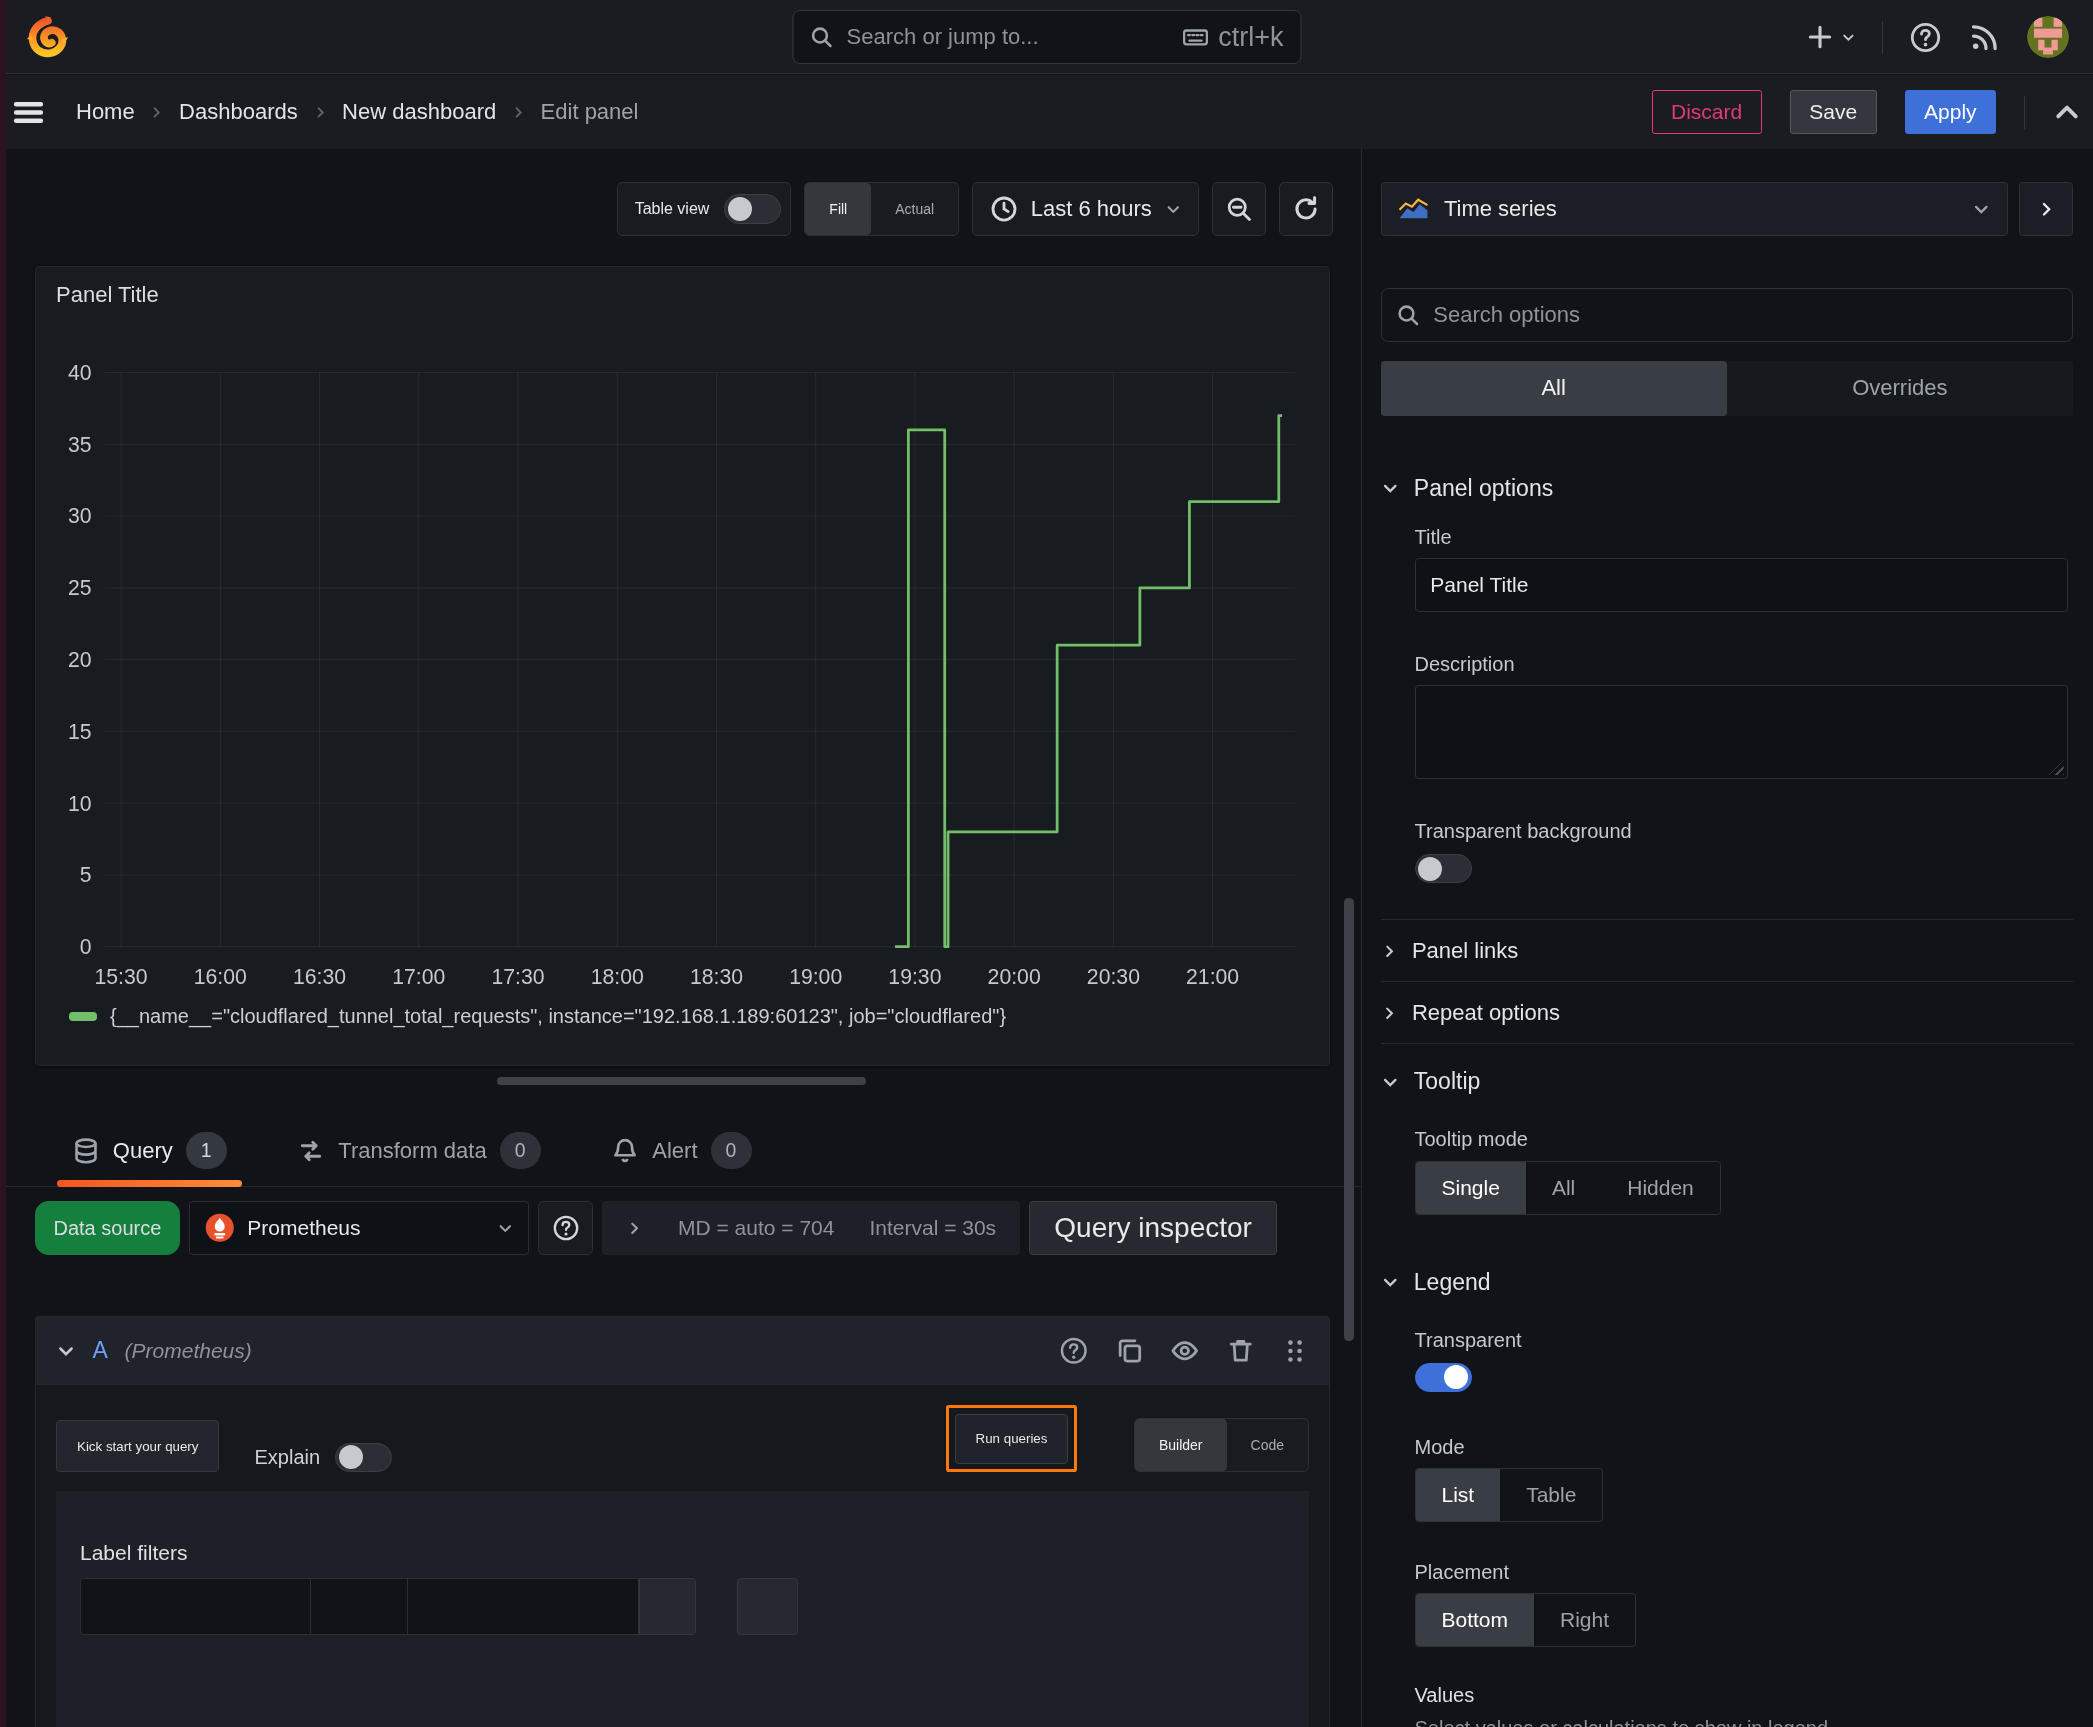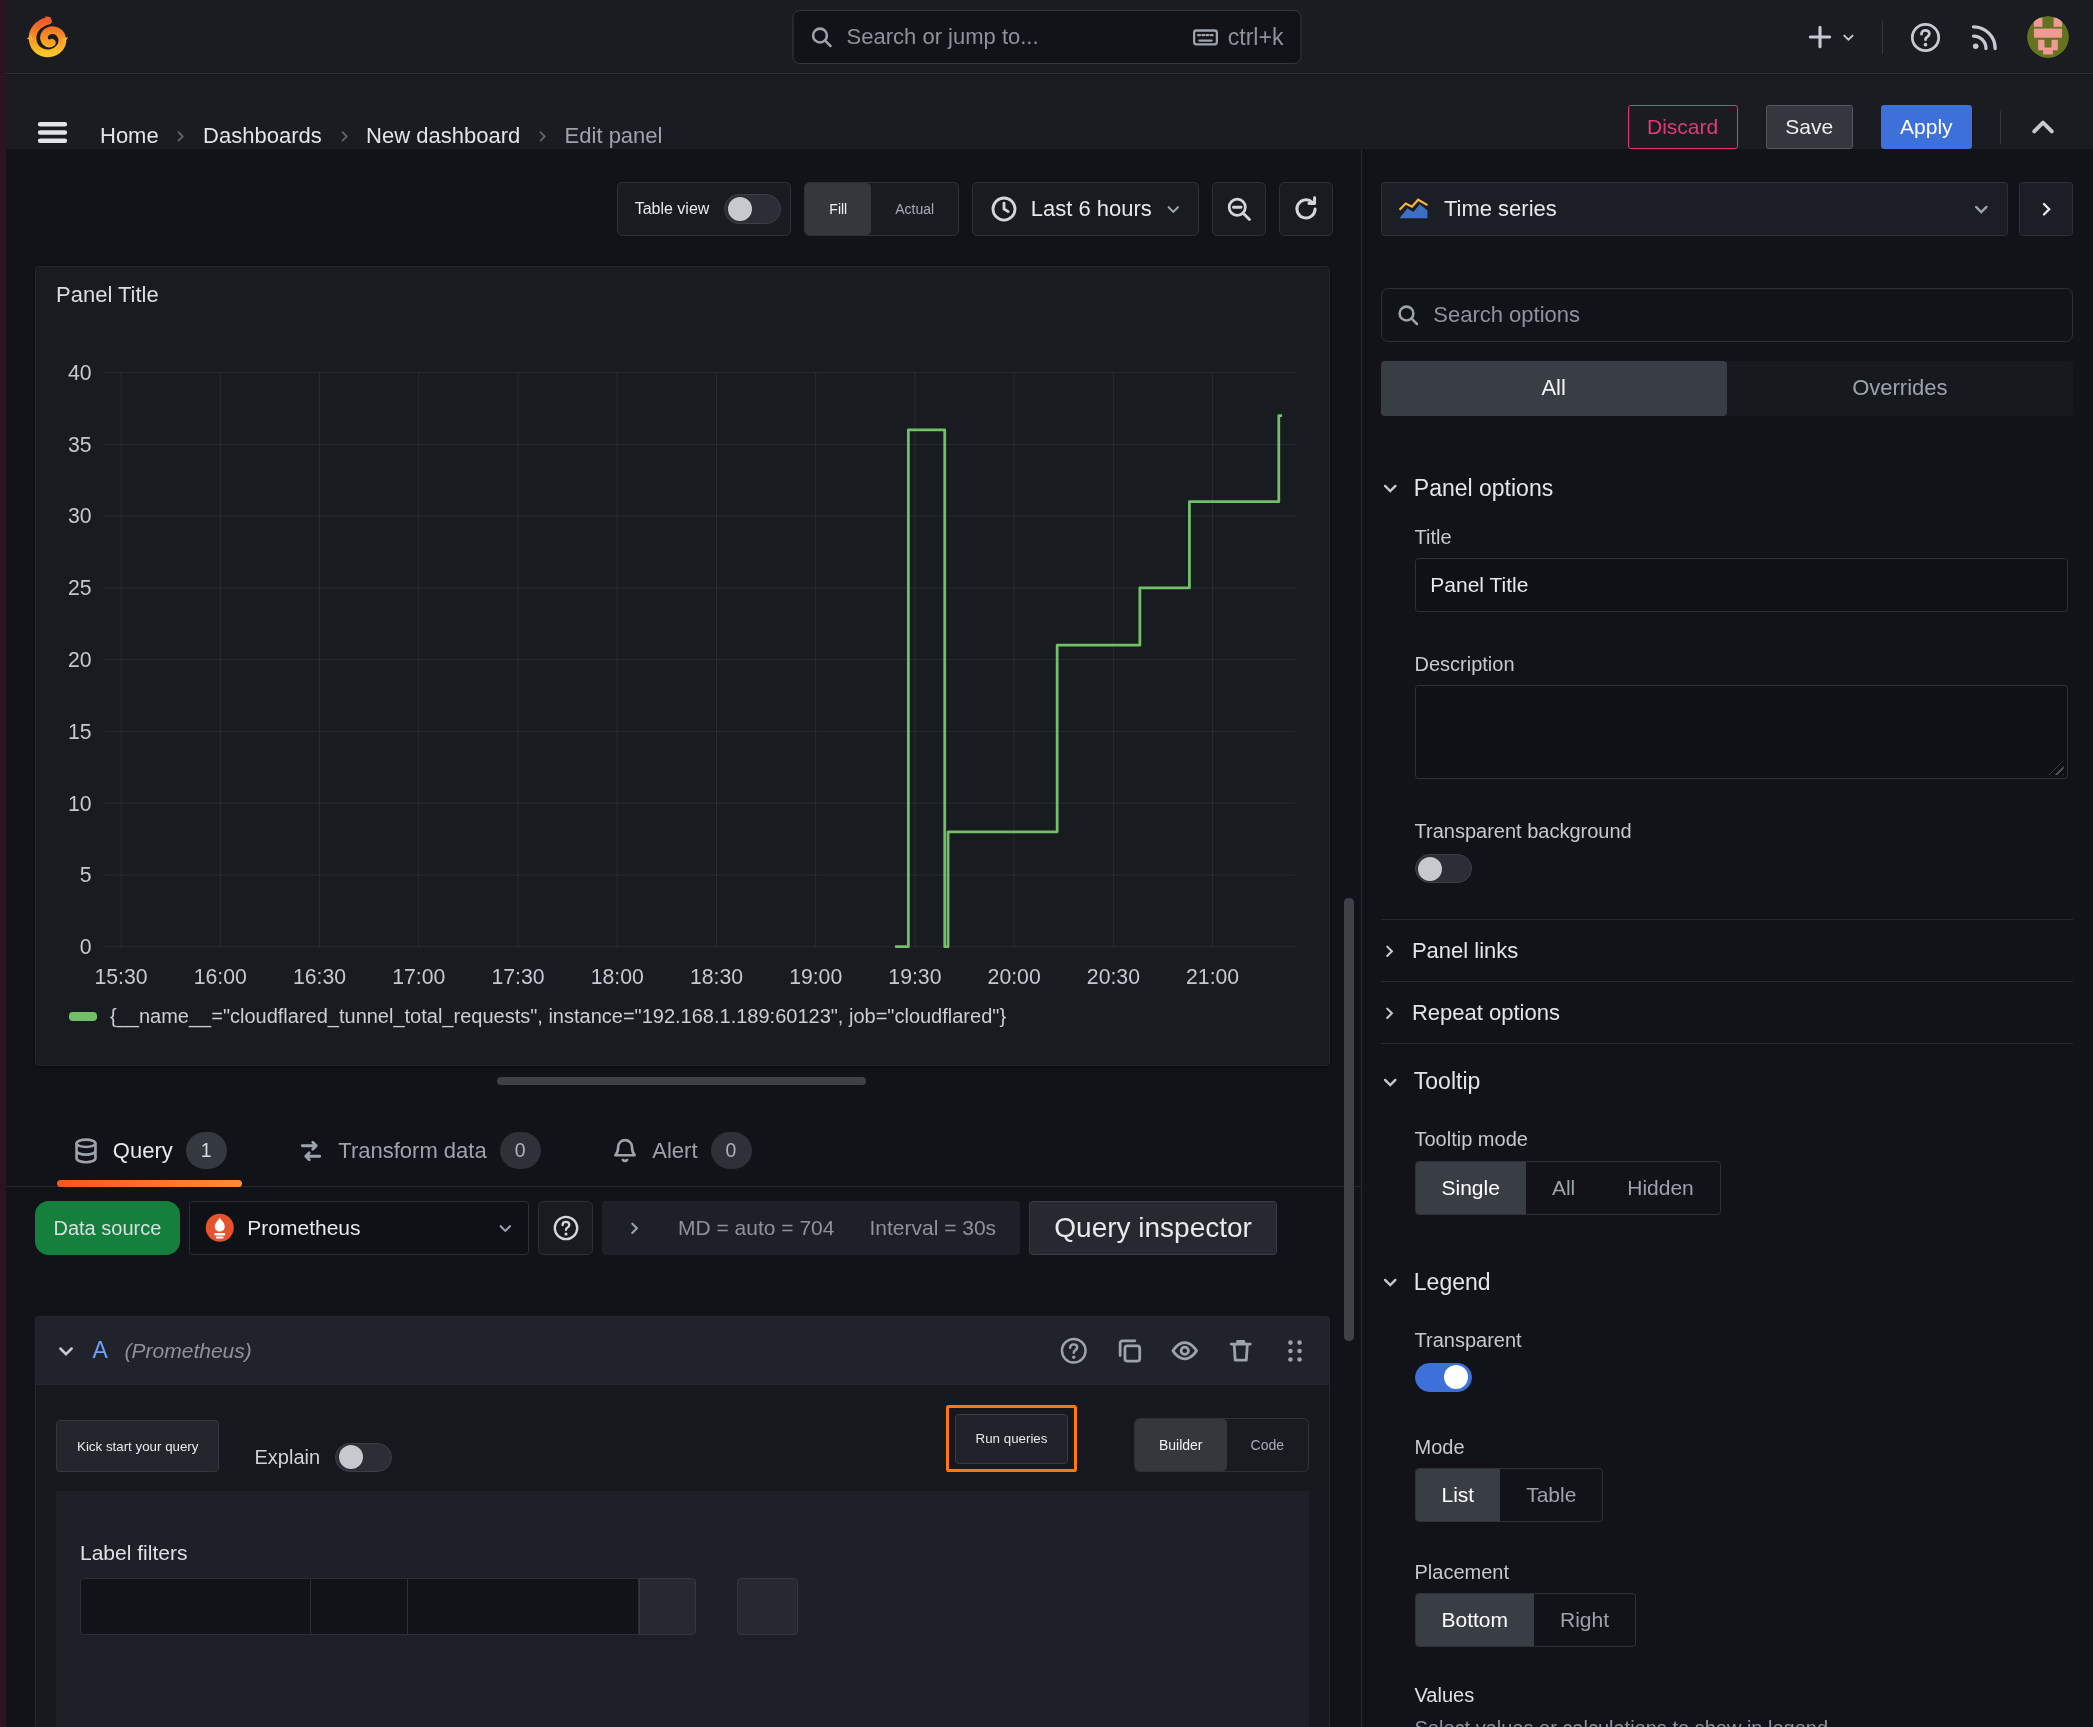--- a/index.html
+++ b/index.html
@@ -8,26 +8,26 @@
 svg{display:block}
 .row{display:flex;align-items:center}
 .icon{display:inline-flex;align-items:center;justify-content:center;color:#9da3ab;flex:none}
 .spacer{flex:1}
 
 .edge{position:absolute;left:0;top:0;bottom:0;width:5.5px;background:#2d1322;z-index:50}
 .tb{position:absolute;left:0;top:0;right:0;height:74px;background:#1a1c21;border-bottom:0.9px solid #2e3238;display:flex;align-items:center;z-index:10}
 .logo{margin-left:24px}
 .searchbox{position:absolute;left:50%;transform:translateX(-50%);top:10px;width:509px;height:54px;background:#111318;border:0.9px solid #34383e;border-radius:7.4px;display:flex;align-items:center;padding:0 16.6px;gap:13px}
 .searchbox .ph{color:#8e939b;font-size:22px}
-.kbdgrp{margin-left:auto;display:flex;align-items:center;gap:9.2px;color:#8e939b;font-size:23px}
+.kbdgrp{margin-left:auto;display:flex;align-items:center;gap:9.2px;color:#8e939b;font-size:27px}
 .tbright{position:absolute;right:24px;top:0;height:74px;display:flex;align-items:center;gap:26px}
 .vdiv{width:0.9px;height:33px;background:#34383e}
 .avatar{width:42px;height:42px;border-radius:50%;overflow:hidden}
 
-.bcbar{position:absolute;left:0;top:75px;right:0;height:74px;background:#1a1c21;display:flex;align-items:flex-end;padding:0 36px;z-index:10}
+.bcbar{position:absolute;left:0;top:75px;right:0;height:74px;background:#1a1c21;display:flex;align-items:center;padding:0 12px;z-index:10}
 .bc{display:flex;align-items:center;gap:14.8px;margin-left:31px;font-size:22px}
 .bc .crumb{color:#e3e4e7}
 .bc .crumb.dim{color:#9da3ab}
 .bc .sep{color:#5f646b}
 .btn{height:44px;border-radius:2.8px;display:inline-flex;align-items:center;padding:0 18.5px;font-size:21px;cursor:pointer}
 .btn-discard{border:0.9px solid #e23a76;color:#e23a76;background:transparent}
 .btn-save{background:#34373d;border:0.9px solid #54575d;color:#eceef1}
 .btn-apply{background:#3d71d9;border:0.9px solid #3d71d9;color:#fff}
 .bcright{margin-left:auto;display:flex;align-items:center;gap:28px}
 

